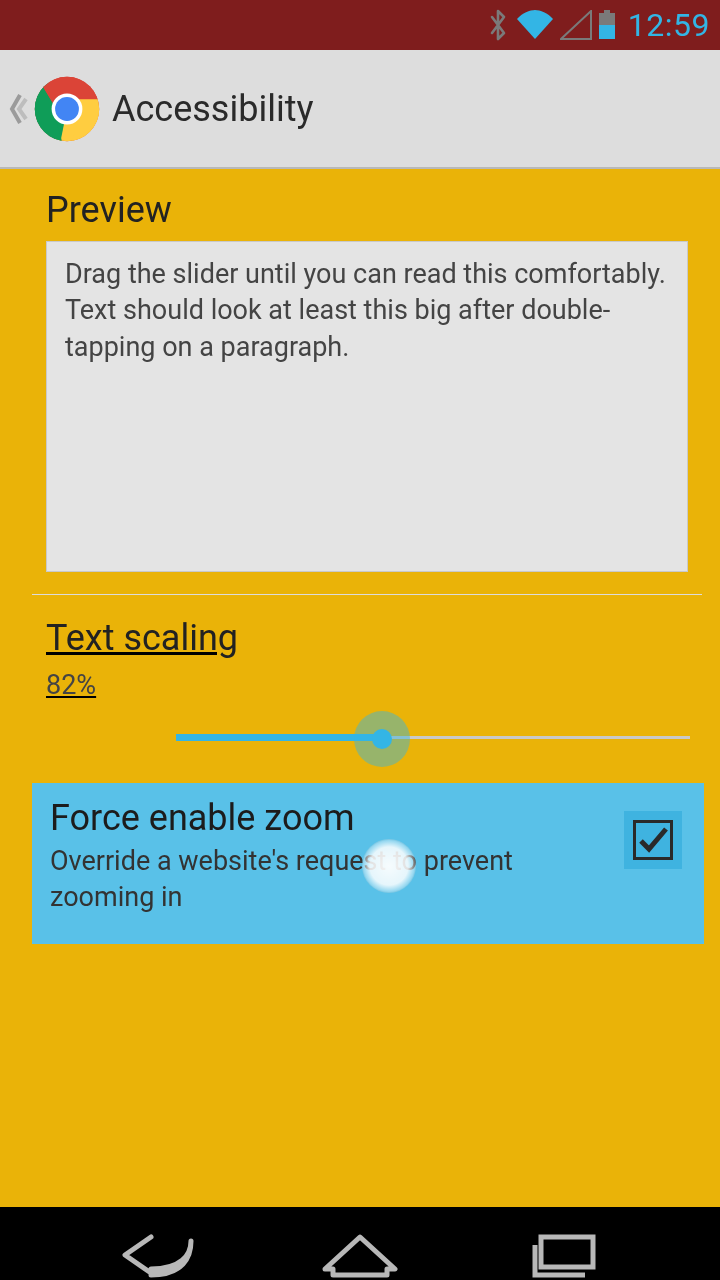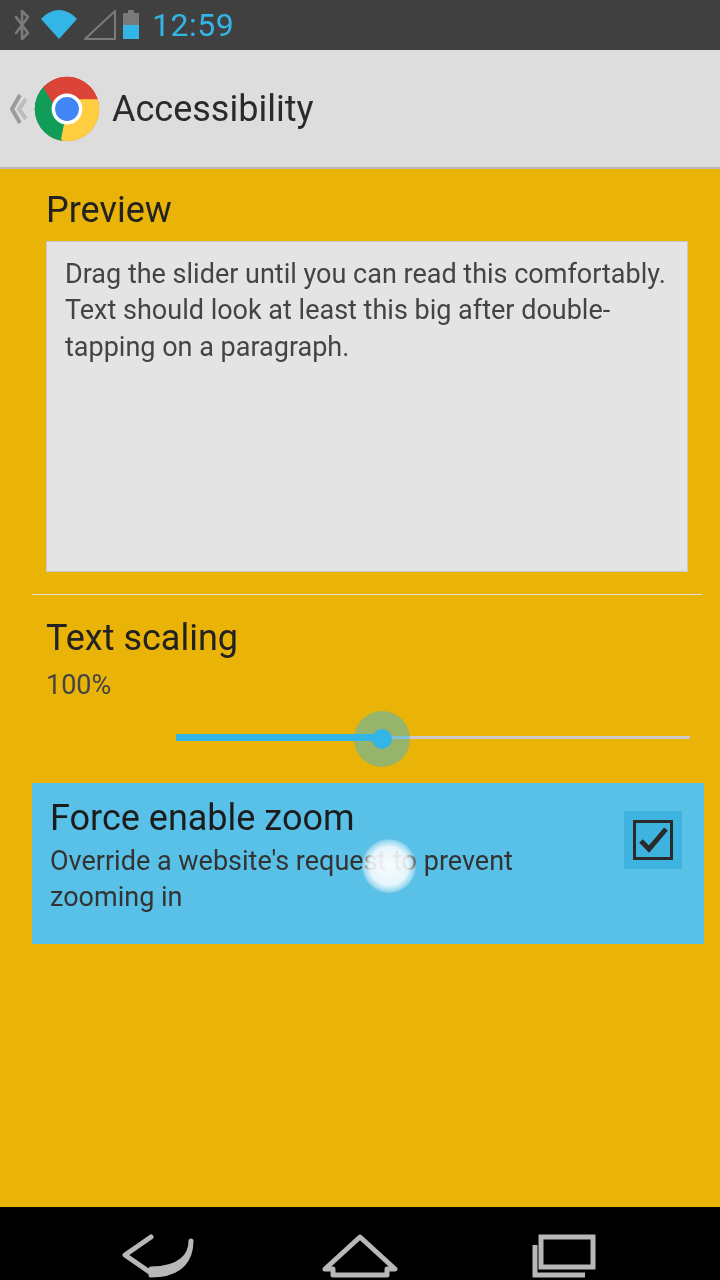--- a/index.html
+++ b/index.html
@@ -1,24 +1,24 @@
 <!DOCTYPE html>
 <html><head>
 <meta charset="utf-8">
 <style>
   * { box-sizing: border-box; margin: 0; padding: 0; }
   html, body { width: 720px; height: 1280px; background: #000; font-family: Roboto, "Helvetica Neue", Arial, sans-serif; -webkit-font-smoothing: antialiased; }
   
   
   .status-bar {
     height: 50px;
-    background: #404040;
+    background: #7f1d1d;
     display: flex;
     align-items: center;
-    justify-content: flex-start;
+    justify-content: flex-end;
     padding: 0 10px;
     gap: 8px;
   }
   .status-icons { display:flex; align-items:center; gap:6px; }
   .status-icon { display:inline-flex; }
   .status-clock { color:#33b5e5; font-size:32px; letter-spacing:0.5px; font-weight:400; margin-left:4px; }
   
   
   .app-header {
     height: 119px;
@@ -48,21 +48,21 @@
     border:1px solid #c9c9c9;
     height:331px;
     padding:14px 18px;
     font-size:27px;
     line-height:1.35;
     color:#444;
   }
   
   .divider { height:1px; background:#dcdcdc; margin:22px 18px 0 32px; }
   
-  .scaling-section { padding:22px 30px 0 46px; }
+  .scaling-section { padding:22px 30px 0 46px;text-decoration:underline; }
   .scaling-value { font-size:27px; color:#444; margin-bottom:-2px; }
   
   .slider-wrap { position:relative; height:60px; margin:8px 0 0 0; }
   .slider-track-bg {
     position:absolute; left:130px; right:0; top:29px; height:3px;
     background:#c9c9c9;
   }
   .slider-track-fill {
     position:absolute; left:130px; width:204px; top:27px; height:7px;
     background:#33b5e5;
@@ -192,21 +192,21 @@
     <div class="section-title">Preview</div>
     <div class="preview-box">
       <span>Drag the slider until you can read this comfortably. Text should look at least this big after double-tapping on a paragraph.</span>
     </div>
   </div>
 
   <div class="divider"></div>
 
   <div class="scaling-section">
     <div class="section-title">Text scaling</div>
-    <div class="scaling-value">100%</div>
+    <div class="scaling-value">82%</div>
     <div class="slider-wrap">
       <div class="slider-track-bg"></div>
       <div class="slider-track-fill"></div>
       <div class="slider-thumb-halo"></div>
       <div class="slider-thumb"></div>
     </div>
   </div>
 
   <div class="zoom-row">
     <div class="zoom-text">

